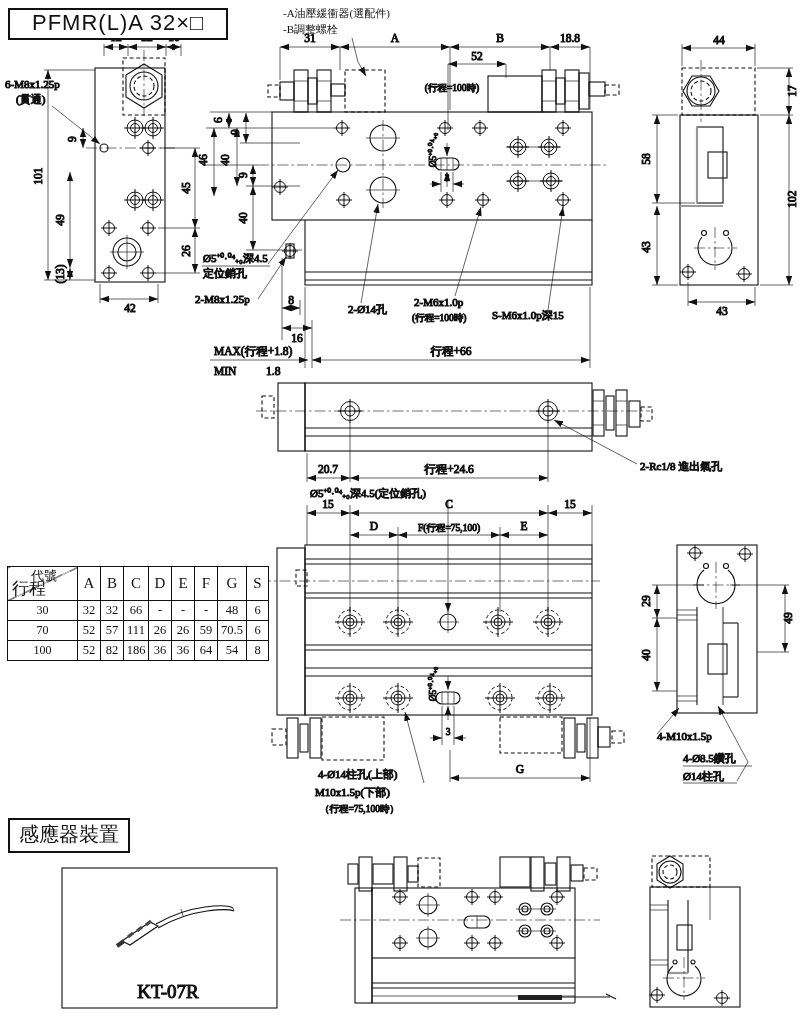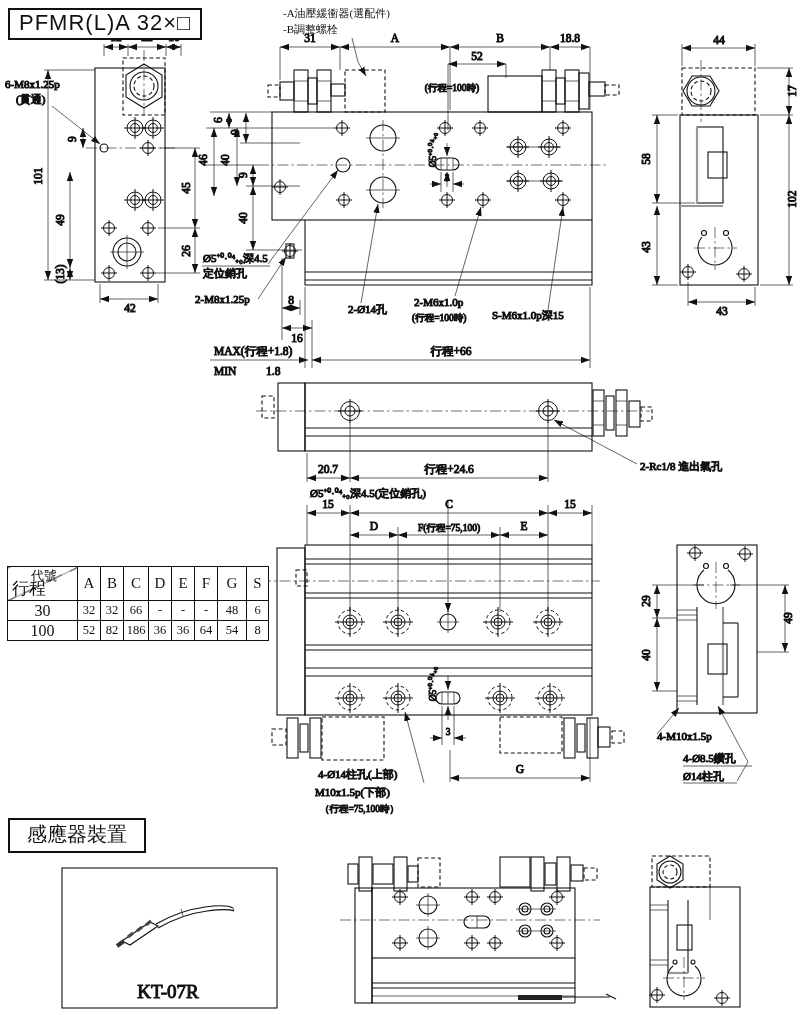--- a/index.html
+++ b/index.html
@@ -1,24 +1,24 @@
 <!DOCTYPE html>
 <html><head>
 <meta charset="utf-8">
 <style>
   html,body{margin:0;padding:0;background:#fff}
   body{width:800px;height:1015px;position:relative;font-family:"Liberation Serif",serif;color:#111}
   .overlay{position:absolute}
-  #titlebox{left:8px;top:8px;border:2px solid #111;padding:0 9px 2px;font-family:"Liberation Sans",sans-serif;font-size:22px;letter-spacing:1px;background:#fff}
-  #sensor-title{left:8px;top:818px;border:2px solid #111;padding:1px 17px 3px;font-size:20px;background:#fff}
+  #titlebox{left:8px;top:8px;border:2px solid #111;padding:0 22px 2px;font-family:"Liberation Sans",sans-serif;font-size:22px;letter-spacing:1px;background:#fff}
+  #sensor-title{left:8px;top:818px;border:2px solid #111;padding:1px 9px 3px;font-size:20px;background:#fff}
   #dimtable{left:7px;top:566px;border-collapse:collapse;table-layout:fixed;background:#fff}
   #dimtable td,#dimtable th{border:1.4px solid #111;text-align:center;padding:0;font-weight:normal;overflow:hidden}
   #dimtable .hrow{height:34px;font-size:15px}
   #dimtable .drow{height:20px}
-  #dimtable .stk{font-size:16px}
+  #dimtable .stk{font-size:12px}
   #dimtable .val{font-size:12.5px}
   #dimtable .corner{position:relative;background:linear-gradient(to bottom right,transparent 49.4%,#111 49.4%,#111 50.6%,transparent 50.6%)}
   #dimtable .ct{position:absolute;top:0;right:20px;font-size:13px}
   #dimtable .cb{position:absolute;bottom:0;left:4px;font-size:17px}
   svg{position:absolute;left:0;top:0}
   .ln{stroke:#111;stroke-width:1.1;fill:none}
   .th{stroke:#111;stroke-width:.65;fill:none}
   .dsh{stroke-dasharray:4 2.6}
   .cl{stroke:#111;stroke-width:.6;fill:none;stroke-dasharray:11 3 2.5 3}
   .gry{stroke:#999;stroke-width:2.2;fill:none}
@@ -585,20 +585,31 @@
     <td class="val">32</td>
         <td class="val">32</td>
         <td class="val">66</td>
         <td class="val">-</td>
         <td class="val">-</td>
         <td class="val">-</td>
         <td class="val">48</td>
         <td class="val">6</td>
   </tr>
   <tr class="drow">
+    <td class="stk">70</td>
+    <td class="val">52</td>
+        <td class="val">57</td>
+        <td class="val">111</td>
+        <td class="val">26</td>
+        <td class="val">26</td>
+        <td class="val">59</td>
+        <td class="val">70.5</td>
+        <td class="val">6</td>
+  </tr>
+  <tr class="drow">
     <td class="stk">100</td>
     <td class="val">52</td>
         <td class="val">82</td>
         <td class="val">186</td>
         <td class="val">36</td>
         <td class="val">36</td>
         <td class="val">64</td>
         <td class="val">54</td>
         <td class="val">8</td>
   </tr>

